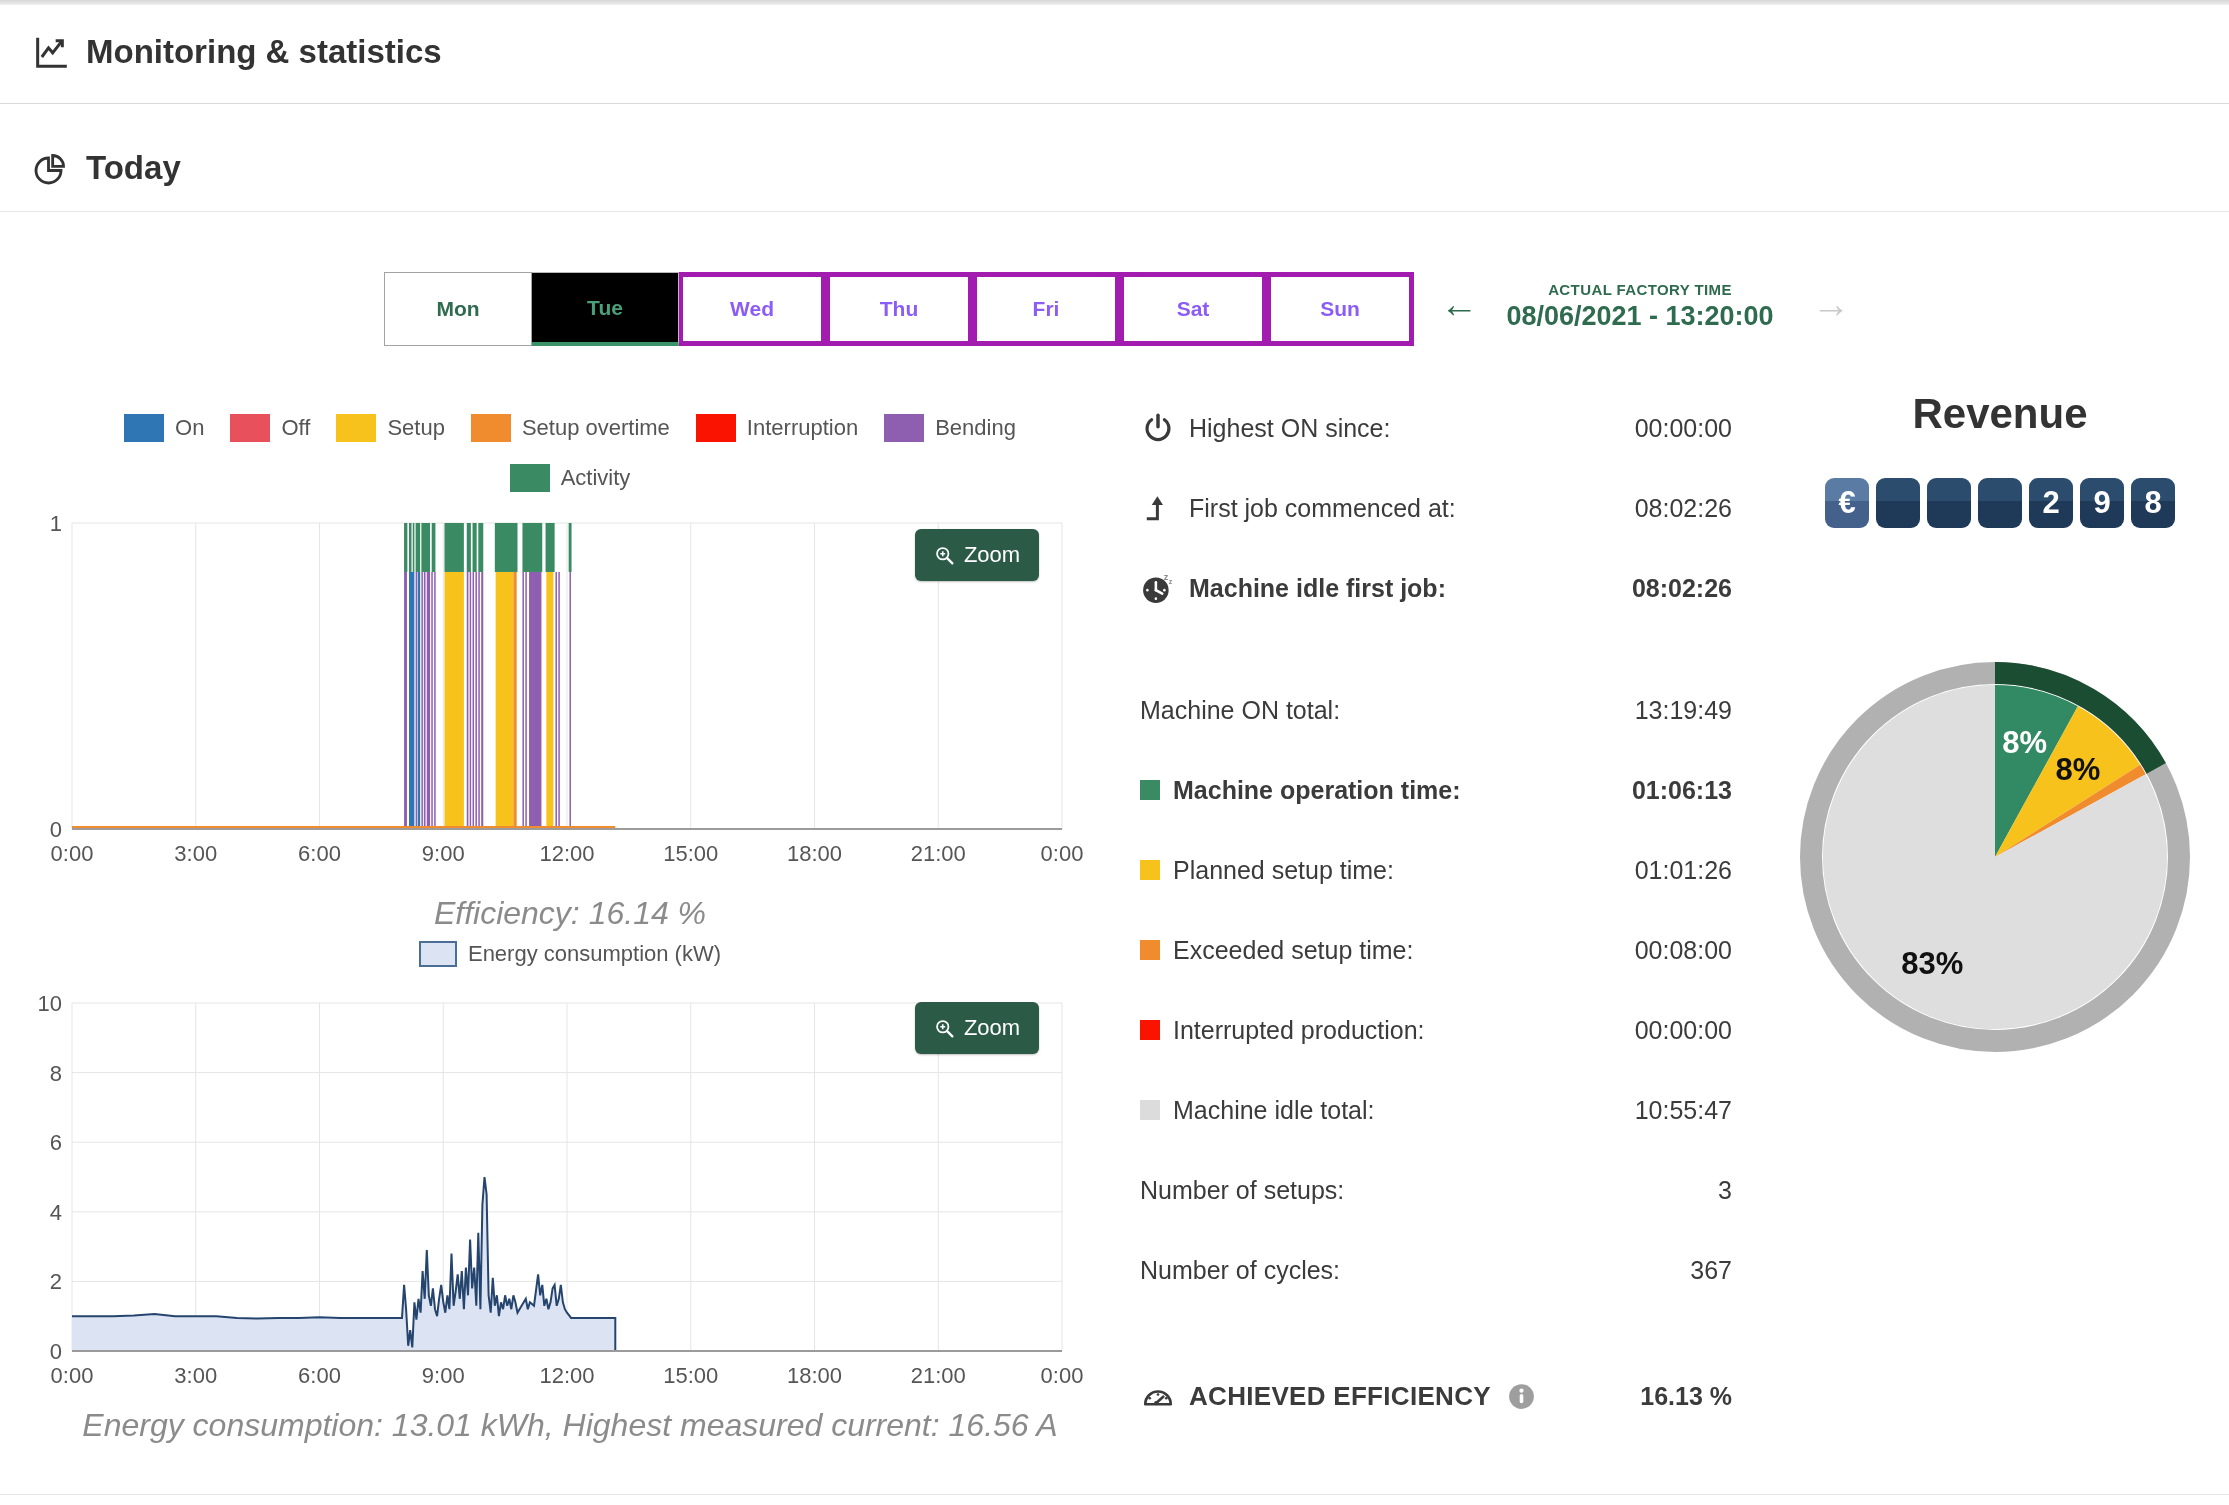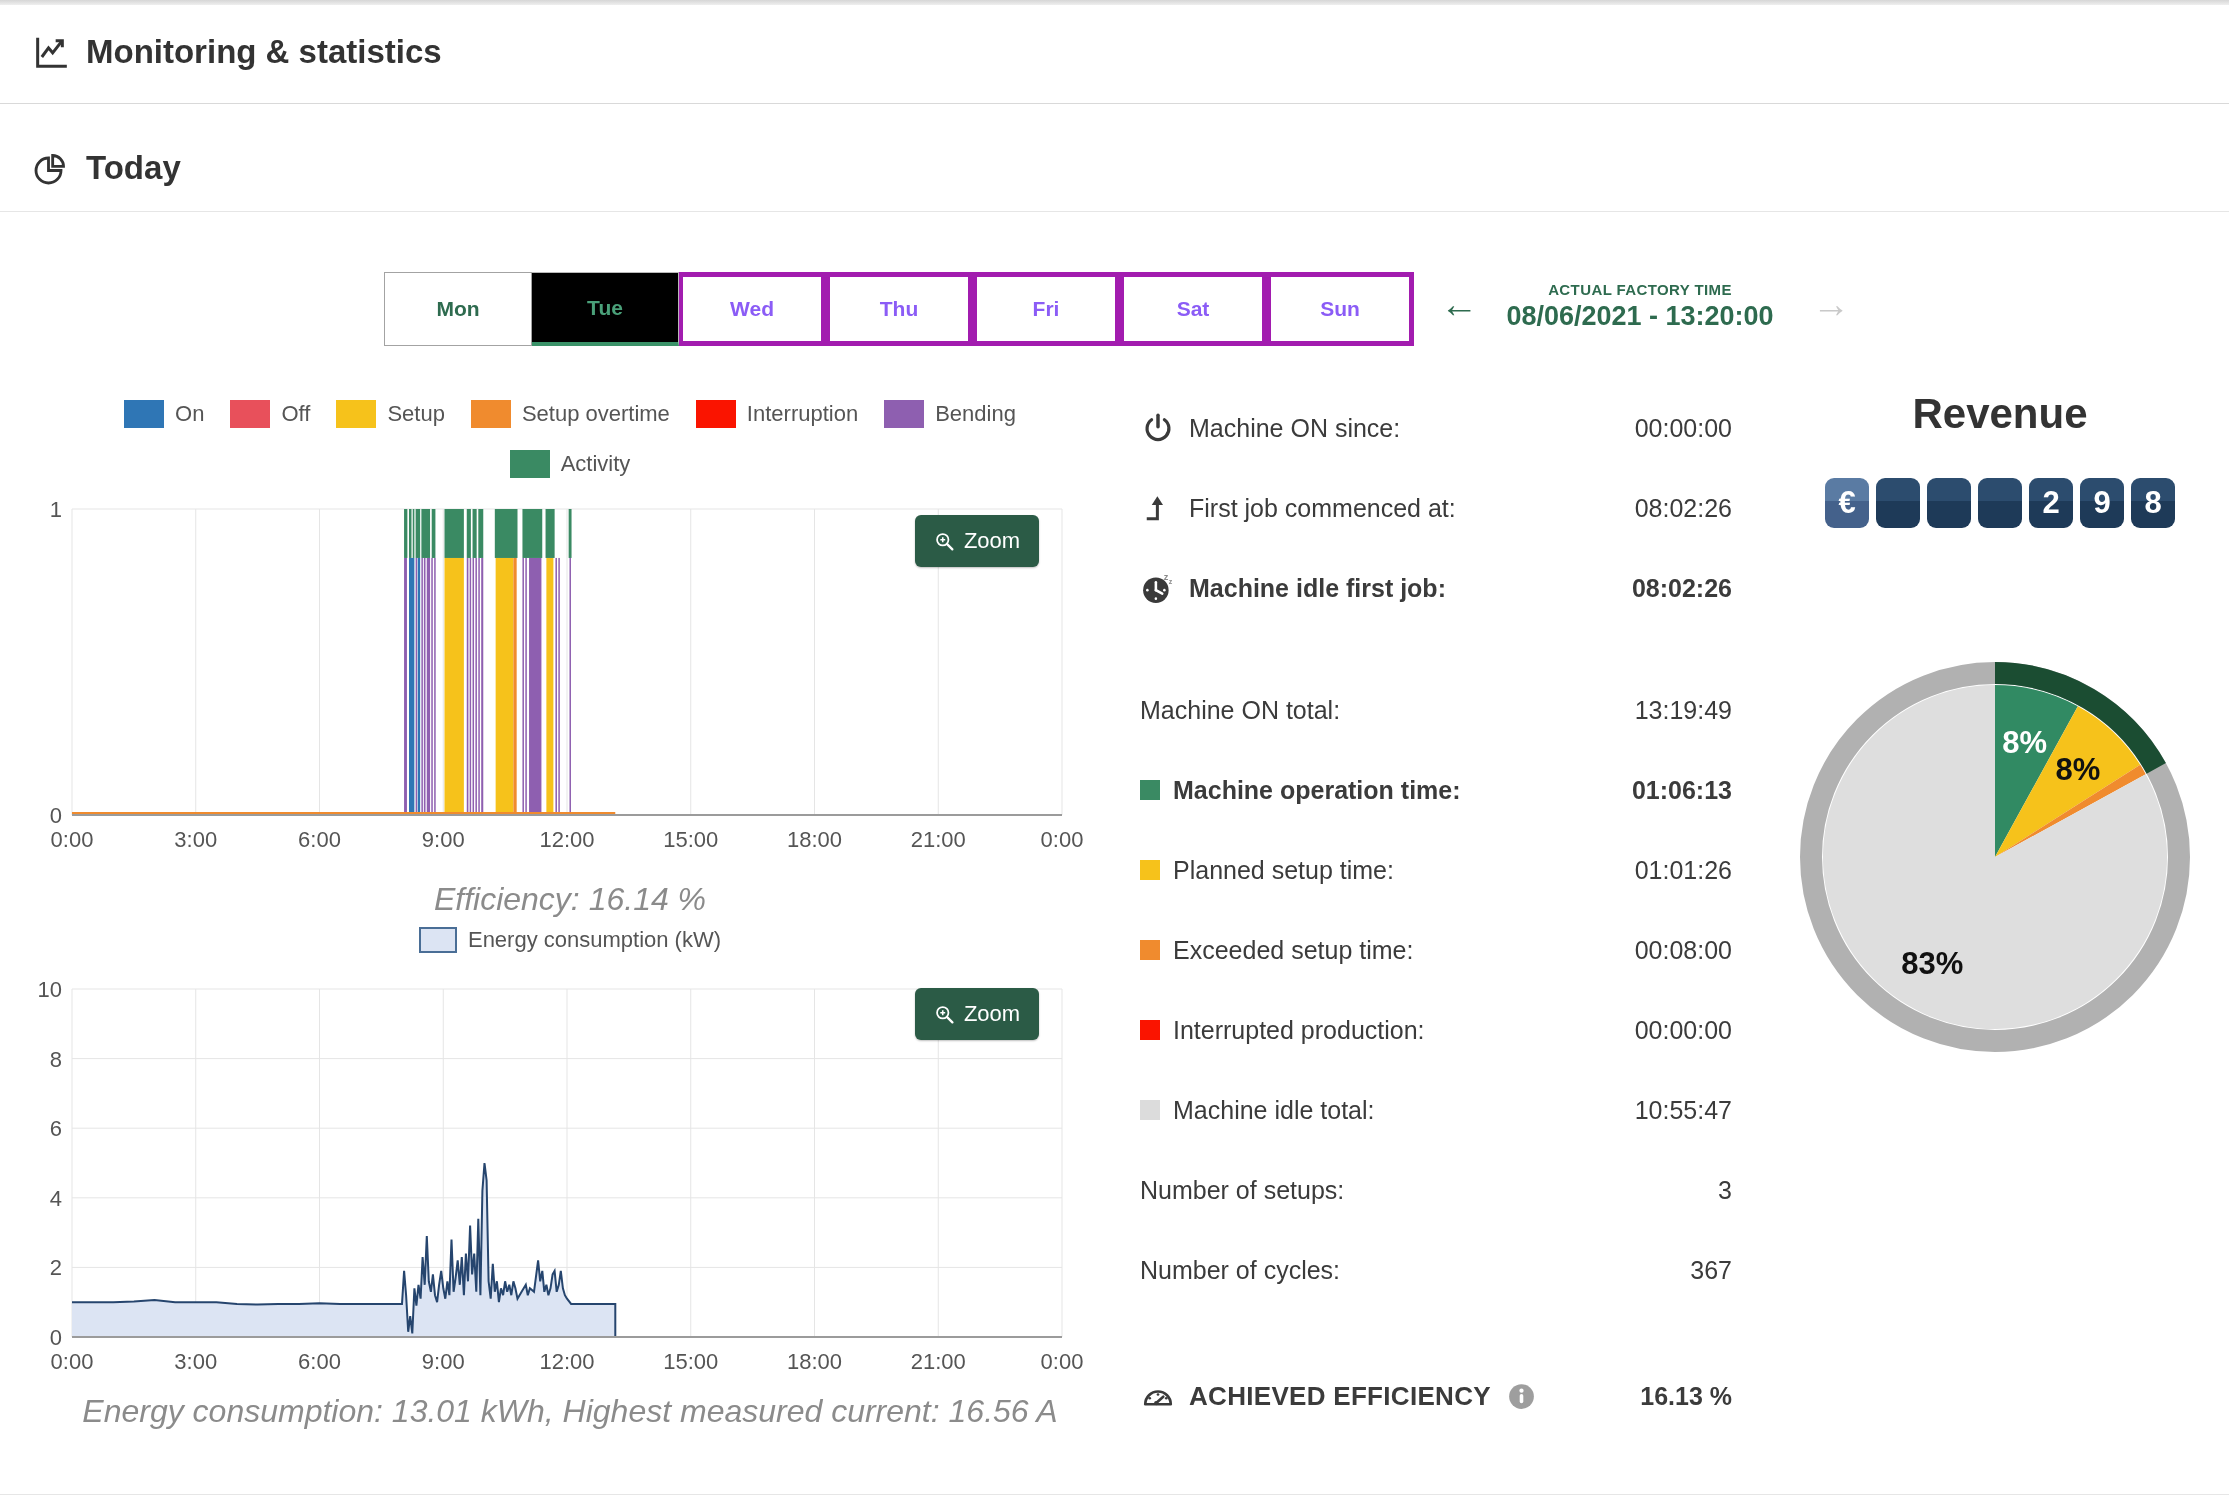--- a/index.html
+++ b/index.html
@@ -21,21 +21,21 @@
        font-size:21px;font-weight:bold;background:#fff;border:5px solid #a21caf;margin-left:-1px;color:#8b5cf6;cursor:pointer;position:relative;}
   .tab.today{color:#2e6b4f;border:1px solid #a3a3a3;z-index:3;}
   .tab.active{background:#000000;color:#4aa079;border:1px solid #b9b9b9;border-bottom:4px solid #3a9268;z-index:2;}
 
   .arrow-prev{position:absolute;left:1440px;top:283px;font-size:38px;font-weight:bold;color:#2e6b4f;cursor:pointer;line-height:42px;}
   .arrow-next{position:absolute;left:1812px;top:283px;font-size:38px;color:#c9c9c9;cursor:pointer;line-height:42px;}
   .ft-block{position:absolute;left:1478px;top:281px;width:324px;text-align:center;}
   .ft-label{font-size:15px;font-weight:bold;color:#2e6b4f;letter-spacing:.4px;}
   .ft-value{font-size:27px;font-weight:bold;color:#2e6b4f;margin-top:3px;}
 
-  .left-col{position:absolute;left:30px;top:395px;width:1080px;height:1045px;}
+  .left-col{position:absolute;left:30px;top:409px;width:1080px;height:1045px;}
   .legend-row{position:absolute;left:0;width:100%;display:flex;justify-content:center;align-items:center;gap:26px;}
   .lr1{top:5px;} .lr2{top:55px;} .lr-energy{top:532px;}
   .lg-item{display:flex;align-items:center;gap:11px;font-size:22px;color:#555;}
   .lg-swatch{width:40px;height:28px;display:inline-block;}
   .energy-swatch{width:38px;height:26px;display:inline-block;box-sizing:border-box;border:2px solid #4a6e96;}
 
   .chart-svg{position:absolute;left:0;}
   #activity-chart{top:100px;} #energy-chart{top:580px;}
   .caption{position:absolute;left:0;width:100%;text-align:center;font-style:italic;color:#8b8b8b;font-size:32px;}
   .cap1{top:486px;} .cap2{top:998px;}
@@ -270,21 +270,21 @@
   </div>
 
   <div class="stats-col">
     <div class="stat-row">
       <span class="s-icon">
         <svg width="32" height="32" viewBox="0 0 24 24">
             <path d="M12 2.5 V11" stroke="#3a3a3a" stroke-width="2.6" stroke-linecap="round"></path>
             <path d="M7.2 5.8 a8.2 8.2 0 1 0 9.6 0" fill="none" stroke="#3a3a3a" stroke-width="2.4" stroke-linecap="round"></path>
           </svg>
       </span>
-      <span class="s-label">Machine ON since:</span>
+      <span class="s-label">Highest ON since:</span>
       <span class="s-value">00:00:00</span>
     </div>
     <div class="stat-row">
       <span class="s-icon">
         <svg width="30" height="30" viewBox="0 0 24 24">
             <path d="M3 20.5 H11.5 V8.5" fill="none" stroke="#3a3a3a" stroke-width="2.4"></path>
             <path d="M7 9.5 L11.5 2.5 L16 9.5 Z" fill="#3a3a3a"></path>
           </svg>
       </span>
       <span class="s-label">First job commenced at:</span>

